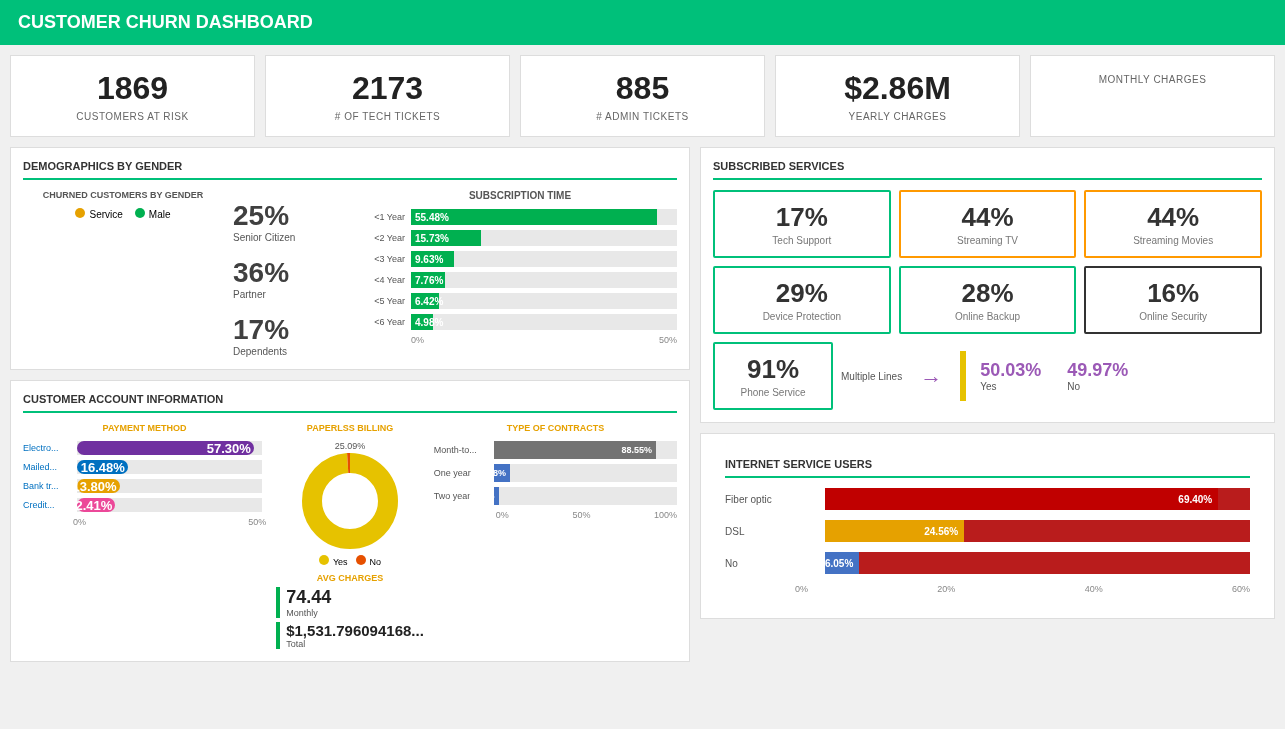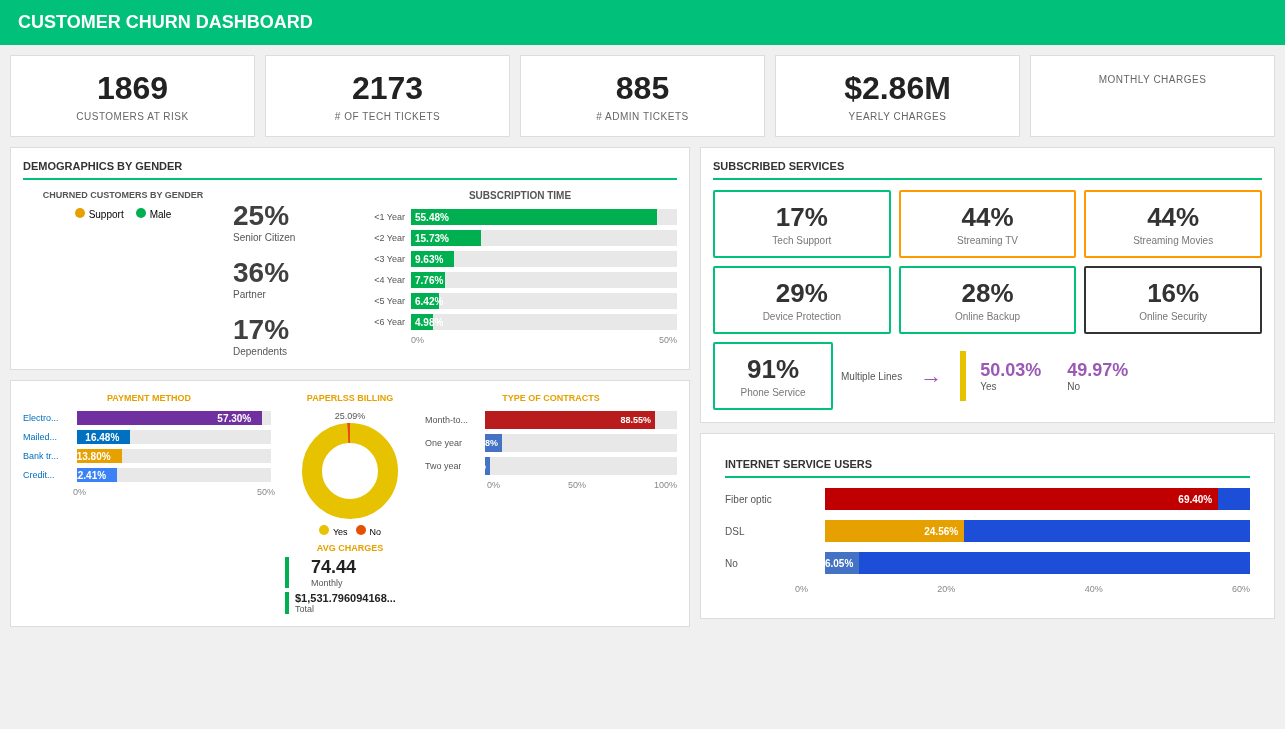--- a/index.html
+++ b/index.html
@@ -215,24 +215,25 @@
       background: #e8e8e8;
       height: 14px;
       position: relative;
       margin: 0 4px;
     }
     .payment-bar-fill {
       height: 100%;
       display: flex;
       align-items: center;
       justify-content: flex-end;
-      padding-right: 11px;
-      font-size: 10px;
+      padding-right: 3px;
+      font-size: 13px;
       color: white;
       font-weight: bold;
+      border-radius: 7px;
     }
     .payment-axis {
       display: flex;
       justify-content: space-between;
       font-size: 9px;
       color: #888;
       margin-top: 4px;
       padding-left: 50px;
     }
 
@@ -303,21 +304,21 @@
     .avg-monthly {
       font-size: 18px;
       font-weight: bold;
       color: #222;
     }
     .avg-monthly-label {
       font-size: 9px;
       color: #555;
     }
     .avg-total {
-      font-size: 11px;
+      font-size: 15px;
       font-weight: bold;
       color: #222;
       margin-top: 4px;
     }
     .avg-total-label {
       font-size: 9px;
       color: #555;
     }
 
     
@@ -400,21 +401,21 @@
       font-size: 10px;
     }
     .internet-label {
       width: 70px;
       font-size: 10px;
       color: #555;
     }
     .internet-bar-track {
       flex: 1;
       height: 22px;
-      background: #1d4ed8;
+      background: #b91c1c;
       position: relative;
       margin-left: 30px;
     }
     .internet-bar-fill {
       height: 100%;
       display: flex;
       align-items: center;
       justify-content: flex-end;
       padding-right: 6px;
       font-size: 10px;
@@ -465,21 +466,21 @@
 
     <div class="left-col">
 
       <div class="section-card">
         <div class="section-title">DEMOGRAPHICS BY GENDER</div>
         <div class="demo-inner">
 
           <div class="donut-area">
             <div class="donut-title">CHURNED CUSTOMERS BY GENDER</div>
             <div class="donut-legend">
-              <span><span class="legend-dot" style="background:#e6a100;"></span><span>Support</span></span>
+              <span><span class="legend-dot" style="background:#e6a100;"></span><span>Service</span></span>
               <span><span class="legend-dot" style="background:#00b050;"></span><span>Male</span></span>
             </div>
           </div>
 
           <div class="stats-area">
             <div class="stat-item">
               <div class="stat-pct">25%</div>
               <div class="stat-label">Senior Citizen</div>
             </div>
             <div class="stat-item">
@@ -534,20 +535,21 @@
               </div>
             <div class="bar-axis">
               <span>0%</span>
                 <span>50%</span>
             </div>
           </div>
         </div>
       </div>
 
       <div class="section-card">
+        <div class="section-title">CUSTOMER ACCOUNT INFORMATION</div>
         <div class="account-inner">
 
           <div class="account-section">
             <div class="account-section-title">PAYMENT METHOD</div>
             <div id="payment-bars-container">
                 <div class="payment-bar-row">
     <div class="payment-label" style="color:#0070c0;">Electro...</div>
     <div class="payment-bar-track">
       <div class="payment-bar-fill" style="width:95.5%;background:#7030a0;">57.30%</div>
     </div>
@@ -560,21 +562,21 @@
   </div>
                 <div class="payment-bar-row">
     <div class="payment-label" style="color:#0070c0;">Bank tr...</div>
     <div class="payment-bar-track">
       <div class="payment-bar-fill" style="width:23%;background:#e6a100;">13.80%</div>
     </div>
   </div>
                 <div class="payment-bar-row">
     <div class="payment-label" style="color:#0070c0;">Credit...</div>
     <div class="payment-bar-track">
-      <div class="payment-bar-fill" style="width:20.683333333333334%;background:#3b82f6;">12.41%</div>
+      <div class="payment-bar-fill" style="width:20.683333333333334%;background:#ec4899;">12.41%</div>
     </div>
   </div>
               </div>
             <div class="payment-axis">
               <span>0%</span>
                 <span>50%</span>
             </div>
           </div>
 
           <div class="account-section" style="flex:0 0 130px;">
@@ -589,38 +591,38 @@
                 <circle cx="50" cy="50" r="38" fill="none" stroke="#e65000" stroke-width="20" stroke-dasharray="63 236" stroke-dashoffset="-236" transform="rotate(-90 50 50)"></circle>
                 <circle cx="50" cy="50" r="26" fill="white"></circle>
               </svg>
             </div>
             <div class="paperless-legend">
               <span style="font-size:9px;"><span class="legend-dot" style="background:#e6c200;"></span>Yes</span>
               <span style="font-size:9px;"><span class="legend-dot" style="background:#e65000;"></span>No</span>
             </div>
             <div class="avg-charges">
               <div class="avg-label">AVG CHARGES</div>
-              <div style="border-left:4px solid #00b050;padding-left:22px;">
+              <div style="border-left:4px solid #00b050;padding-left:6px;">
                 <div class="avg-monthly">74.44</div>
                 <div class="avg-monthly-label">Monthly</div>
               </div>
               <div style="border-left:4px solid #00b050;padding-left:6px;margin-top:4px;">
                 <div class="avg-total">$1,531.796094168...</div>
                 <div class="avg-total-label">Total</div>
               </div>
             </div>
           </div>
 
           <div class="account-section">
             <div class="account-section-title">TYPE OF CONTRACTS</div>
             <div id="contract-bars-container">
                 <div class="contract-bar-row">
     <div class="contract-label">Month-to...</div>
     <div class="contract-bar-track">
-      <div class="contract-bar-fill" style="width:88.55%;background:#b91c1c;">88.55%</div>
+      <div class="contract-bar-fill" style="width:88.55%;background:#737373;">88.55%</div>
     </div>
   </div>
                 <div class="contract-bar-row">
     <div class="contract-label">One year</div>
     <div class="contract-bar-track">
       <div class="contract-bar-fill" style="width:8.88%;background:#4472c4;">8.88%</div>
     </div>
   </div>
                 <div class="contract-bar-row">
     <div class="contract-label">Two year</div>

